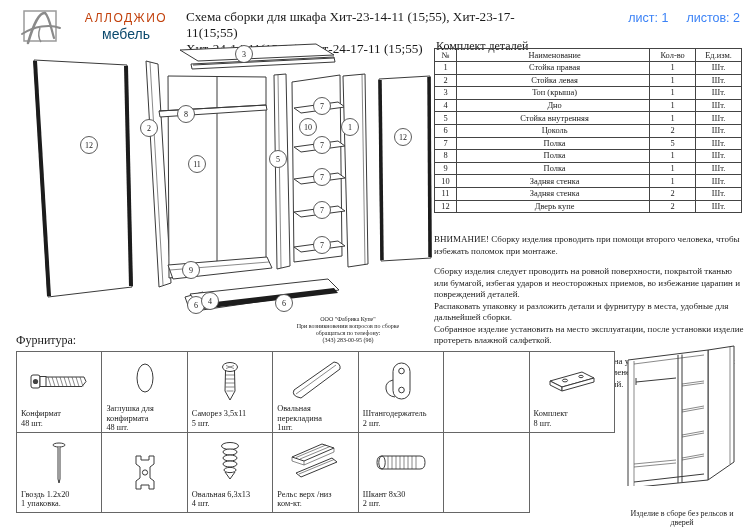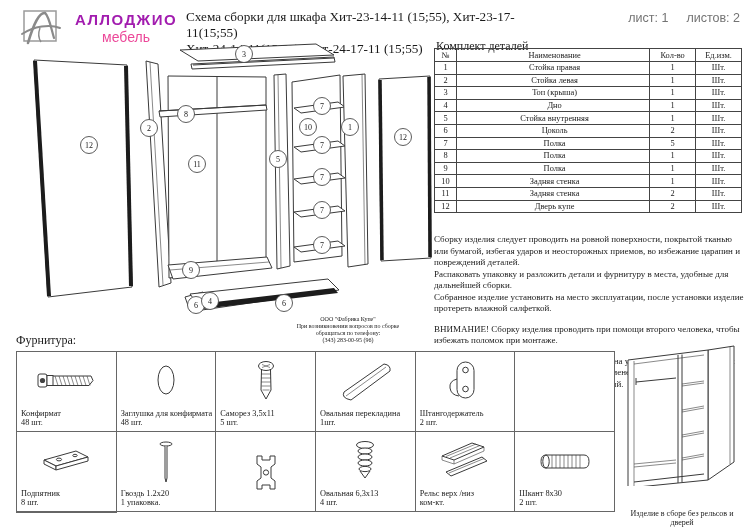--- a/index.html
+++ b/index.html
@@ -4,25 +4,25 @@
 <style>
   * { margin:0; padding:0; box-sizing:border-box; }
   html,body { background:#fff; }
   .page { position:relative; width:748px; height:527px; background:#fff; overflow:hidden;
           font-family:"Liberation Serif", serif; color:#1a1a1a; }
 
   
   .logo-box { position:absolute; left:20px; top:8px; width:42px; height:38px; }
   .brand { position:absolute; left:66px; top:11px; width:120px; text-align:center;
            font-family:"Liberation Sans", sans-serif; }
-  .brand-name { font-size:15px; font-weight:bold; letter-spacing:1.5px; color:#a21caf; }
-  .brand-sub  { font-size:14px; color:#ec4899; margin-top:1px; }
+  .brand-name { font-size:12px; font-weight:normal; letter-spacing:1.5px; color:#c2410c; }
+  .brand-sub  { font-size:14px; color:#0c4a6e; margin-top:1px; }
   .title { position:absolute; left:186px; top:9px; width:360px; font-size:13.2px; line-height:16px; }
   .sheetinfo { position:absolute; right:8px; top:11px; font-family:"Liberation Sans", sans-serif;
-               font-size:12.5px; color:#737373; display:flex; gap:18px; }
+               font-size:12.5px; color:#3b82f6; display:flex; gap:18px; }
 
   
   .pt-title { position:absolute; left:436px; top:39px; font-size:12px;text-align:right; }
   table.parts { position:absolute; left:434px; top:48px; width:308px; border-collapse:collapse;
                 font-size:8.4px; }
   table.parts th, table.parts td { border:1px solid #444; padding:0 3px; height:12.6px;
                 text-align:center; font-weight:normal; }
   table.parts th { height:13px; }
   table.parts th.c1, table.parts td.c1 { text-align:center; padding-left:6px; }
   table.parts col.n  { width:22px; } table.parts col.nm { width:194px; }
@@ -34,21 +34,21 @@
 
   
   .diagram { position:absolute; left:18px; top:42px; }
   .diagram svg { display:block; }
   .factory { position:absolute; left:293px; top:316px; width:110px; text-align:center;
              font-size:6px; line-height:1.15; white-space:pre-line; color:#222; }
 
   
   .hw-title { position:absolute; left:16px; top:333px; font-size:12px; }
   .hw-grid { position:absolute; left:16px; top:351px; width:599px; height:162px;
-             display:grid; grid-template-columns:repeat(6,1fr); grid-template-rows:1fr 1fr;
+             display:grid; grid-template-columns:repeat(7,1fr); grid-template-rows:1fr 1fr;
              border-top:1px solid #666; border-left:1px solid #666; background:#fff; }
   .hw-cell { border-right:1px solid #666; border-bottom:1px solid #666;
              display:flex; flex-direction:column; overflow:hidden; }
   .hw-icon { flex:1 1 auto; display:flex; align-items:center; justify-content:center; padding-top:2px; }
   .hw-text { padding:0 3px 3px 4px; font-size:8.3px; line-height:1.15; }
 
   
   .assembled { position:absolute; left:618px; top:338px; width:128px; }
   .assembled-caption { margin-top:19px; text-align:center; font-size:8px; }
 
@@ -286,24 +286,24 @@
         <tr>
           <td class="c0">12</td>
           <td class="c1">Дверь купе</td>
           <td class="c2">2</td>
           <td class="c3">Шт.</td>
         </tr>
       </tbody>
   </table>
 
   <div class="notes">
+    <p>ВНИМАНИЕ! Сборку изделия проводить при помощи второго человека, чтобы избежать поломок при монтаже.</p>
     <p>Сборку изделия следует проводить на ровной поверхности, покрытой тканью или бумагой, избегая ударов и неосторожных приемов, во избежание царапин и повреждений деталей.
 Распаковать упаковку и разложить детали и фурнитуру в места, удобные для дальнейшей сборки.
 Собранное изделие установить на место эксплуатации, после установки изделие протереть влажной салфеткой.</p>
-    <p>ВНИМАНИЕ! Сборку изделия проводить при помощи второго человека, чтобы избежать поломок при монтаже.</p>
     <p>*В связи с постоянной работой, направленной на улучшение потребительских свойств мебели, возможны незначительные изменения в конструкции не влияющие на функциональные качества изделий.</p>
   </div>
 
   <div class="hw-title">Фурнитура:</div>
   <div class="hw-grid" id="hw-grid">
       <div class="hw-cell">
         <div class="hw-icon">
           <svg width="62" height="50" viewBox="0 0 62 50">
   <rect x="3" y="18" width="9" height="13" rx="2" class="lnw"></rect>
             <circle cx="7.5" cy="24.5" r="2.6" fill="#444"></circle>
@@ -374,21 +374,21 @@
         <div class="hw-icon">
           <svg width="62" height="50" viewBox="0 0 62 50">
   <polygon points="9,24 41,15 53,21 21,30" class="lnw"></polygon>
   <polygon points="9,24 21,30 21,34 9,28" class="lnw"></polygon>
   <polygon points="21,30 53,21 53,25 21,34" class="lnw"></polygon>
   <ellipse cx="24" cy="23.5" rx="2.6" ry="1.4" class="ln"></ellipse>
             <ellipse cx="40" cy="19.5" rx="2.2" ry="1.2" class="ln"></ellipse>
 </svg>
         </div>
         <div class="hw-text">
-          <div>Подпятник</div>
+          <div>Комплект</div>
           <div>8 шт.</div>
         </div>
       </div>
       <div class="hw-cell">
         <div class="hw-icon">
           <svg width="62" height="50" viewBox="0 0 62 50">
   <ellipse cx="31" cy="8" rx="6" ry="2" class="lnw"></ellipse>
   <path d="M30,10 L30,42 L31,46 L32,42 L32,10" class="lnw"></path>
 </svg>
         </div>

